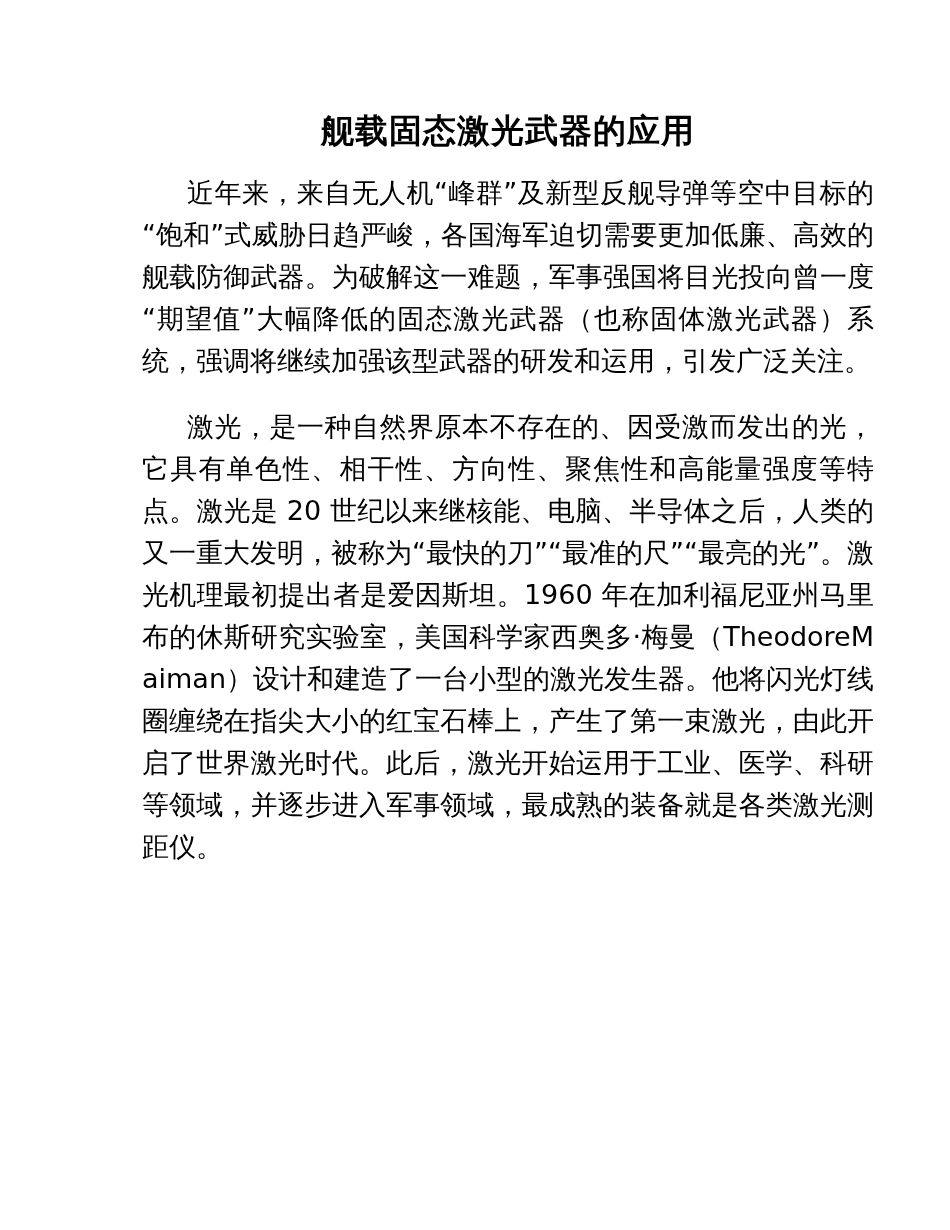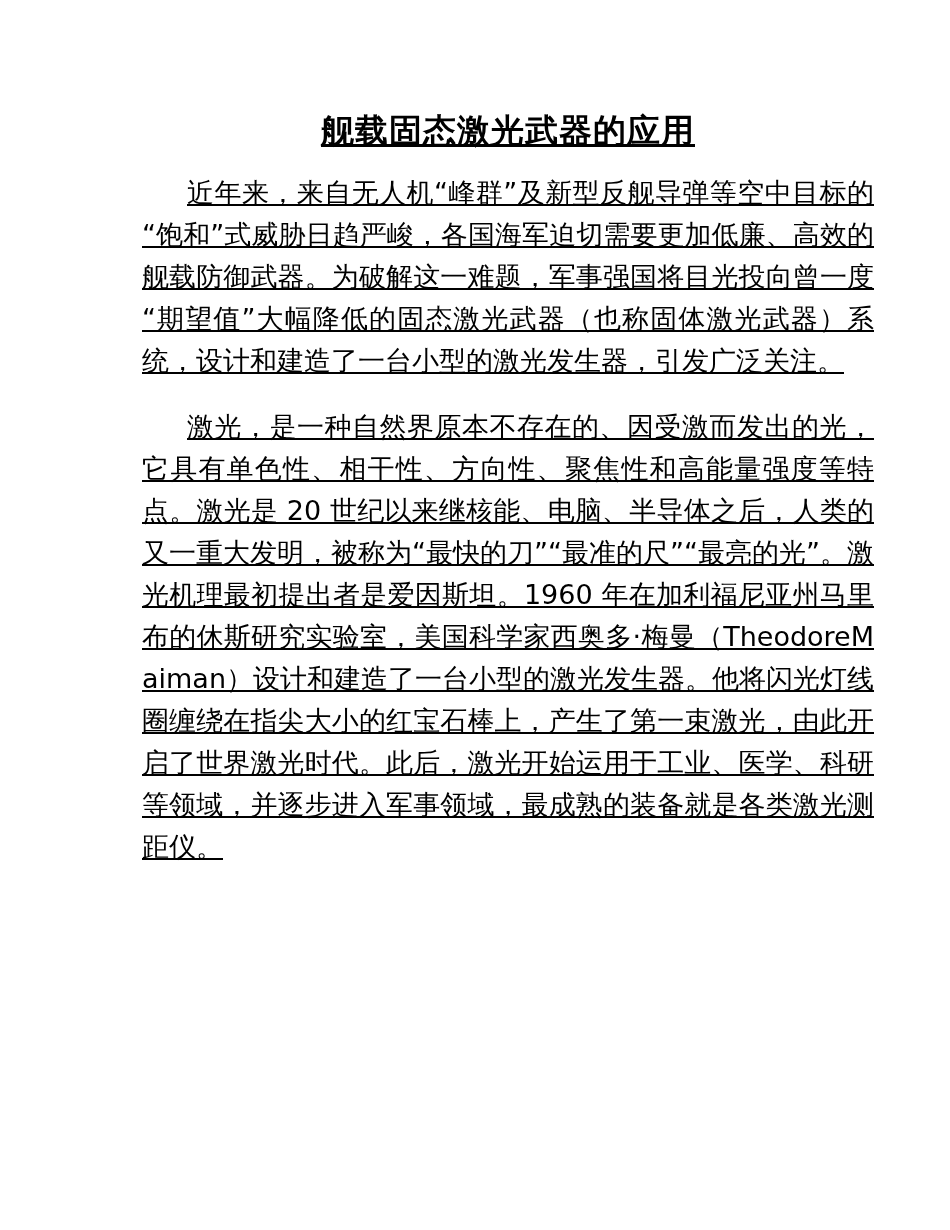--- a/index.html
+++ b/index.html
@@ -13,21 +13,20 @@
     overflow: hidden;
     font-family: "DejaVu Sans", "Liberation Sans", sans-serif;
     color: #000000;
   }
   .page {
     box-sizing: border-box;
     width: 950px;
     height: 1230px;
     background: #ffffff;
     padding: 104px 76px 0 142px;
-    text-decoration: underline;
   }
   .doc-title {
     margin: 0 0 14px 0;
     font-size: 33px;
     line-height: 54px;
     font-weight: 700;
     text-align: center;
     letter-spacing: 1px;
     color: #000000;
   }
@@ -41,17 +40,17 @@
     word-break: break-all;
     color: #000000;
   }
 </style>
 </head>
 <body>
 
 <div class="page">
   <h1 class="doc-title">舰载固态激光武器的应用</h1>
 
-  <p class="doc-paragraph">近年来，来自无人机“峰群”及新型反舰导弹等空中目标的“饱和”式威胁日趋严峻，各国海军迫切需要更加低廉、高效的舰载防御武器。为破解这一难题，军事强国将目光投向曾一度“期望值”大幅降低的固态激光武器（也称固体激光武器）系统，设计和建造了一台小型的激光发生器，引发广泛关注。</p>
+  <p class="doc-paragraph">近年来，来自无人机“峰群”及新型反舰导弹等空中目标的“饱和”式威胁日趋严峻，各国海军迫切需要更加低廉、高效的舰载防御武器。为破解这一难题，军事强国将目光投向曾一度“期望值”大幅降低的固态激光武器（也称固体激光武器）系统，强调将继续加强该型武器的研发和运用，引发广泛关注。</p>
 
   <p class="doc-paragraph">激光，是一种自然界原本不存在的、因受激而发出的光，它具有单色性、相干性、方向性、聚焦性和高能量强度等特点。激光是 20 世纪以来继核能、电脑、半导体之后，人类的又一重大发明，被称为“最快的刀”“最准的尺”“最亮的光”。激光机理最初提出者是爱因斯坦。1960 年在加利福尼亚州马里布的休斯研究实验室，美国科学家西奥多·梅曼（TheodoreMaiman）设计和建造了一台小型的激光发生器。他将闪光灯线圈缠绕在指尖大小的红宝石棒上，产生了第一束激光，由此开启了世界激光时代。此后，激光开始运用于工业、医学、科研等领域，并逐步进入军事领域，最成熟的装备就是各类激光测距仪。</p>
 
 </div>
 
 </body></html>

